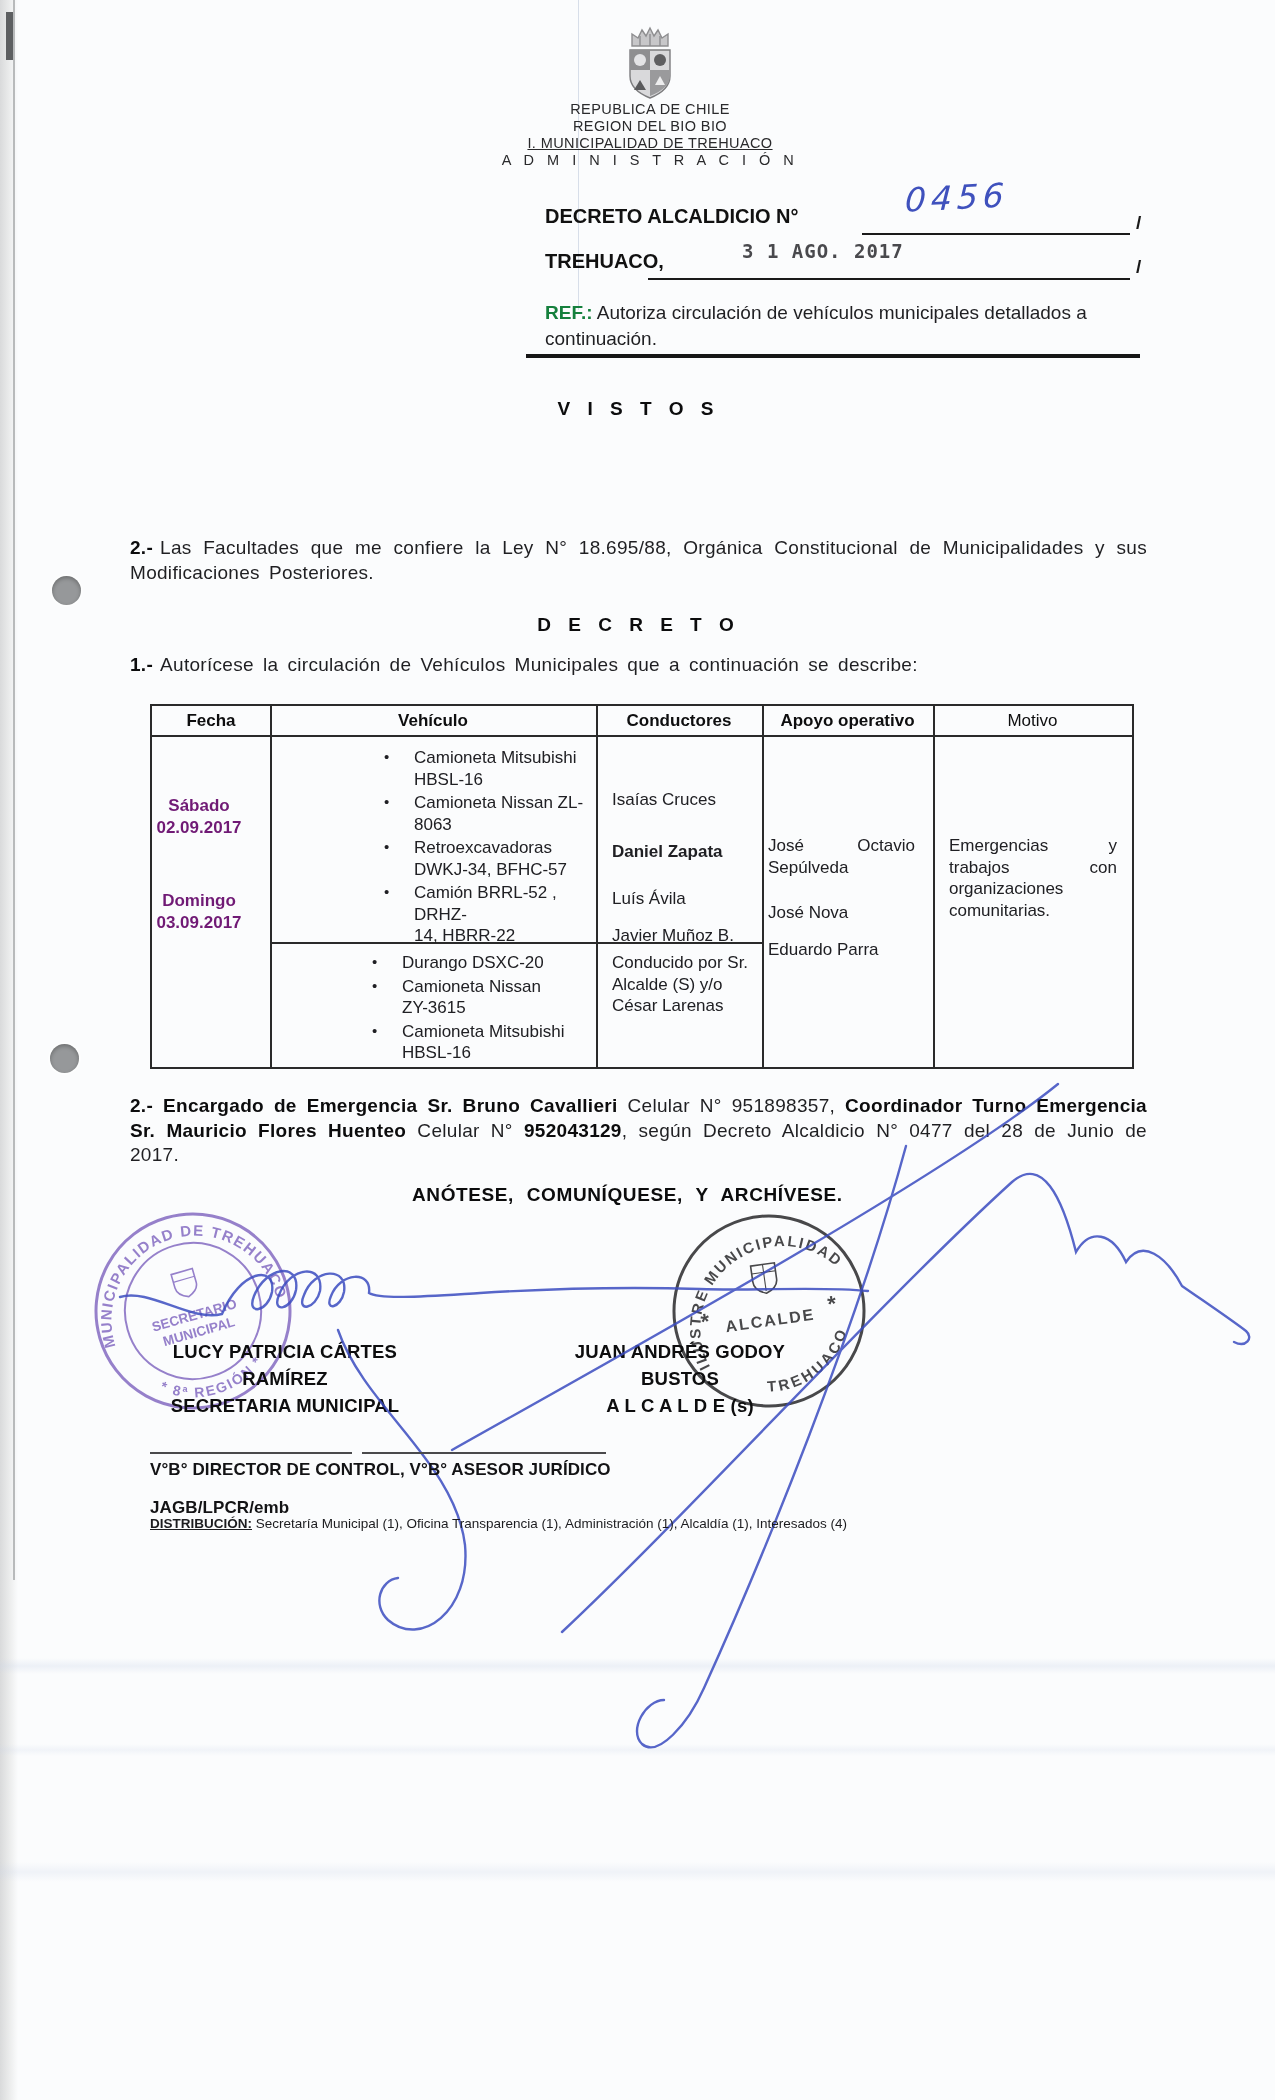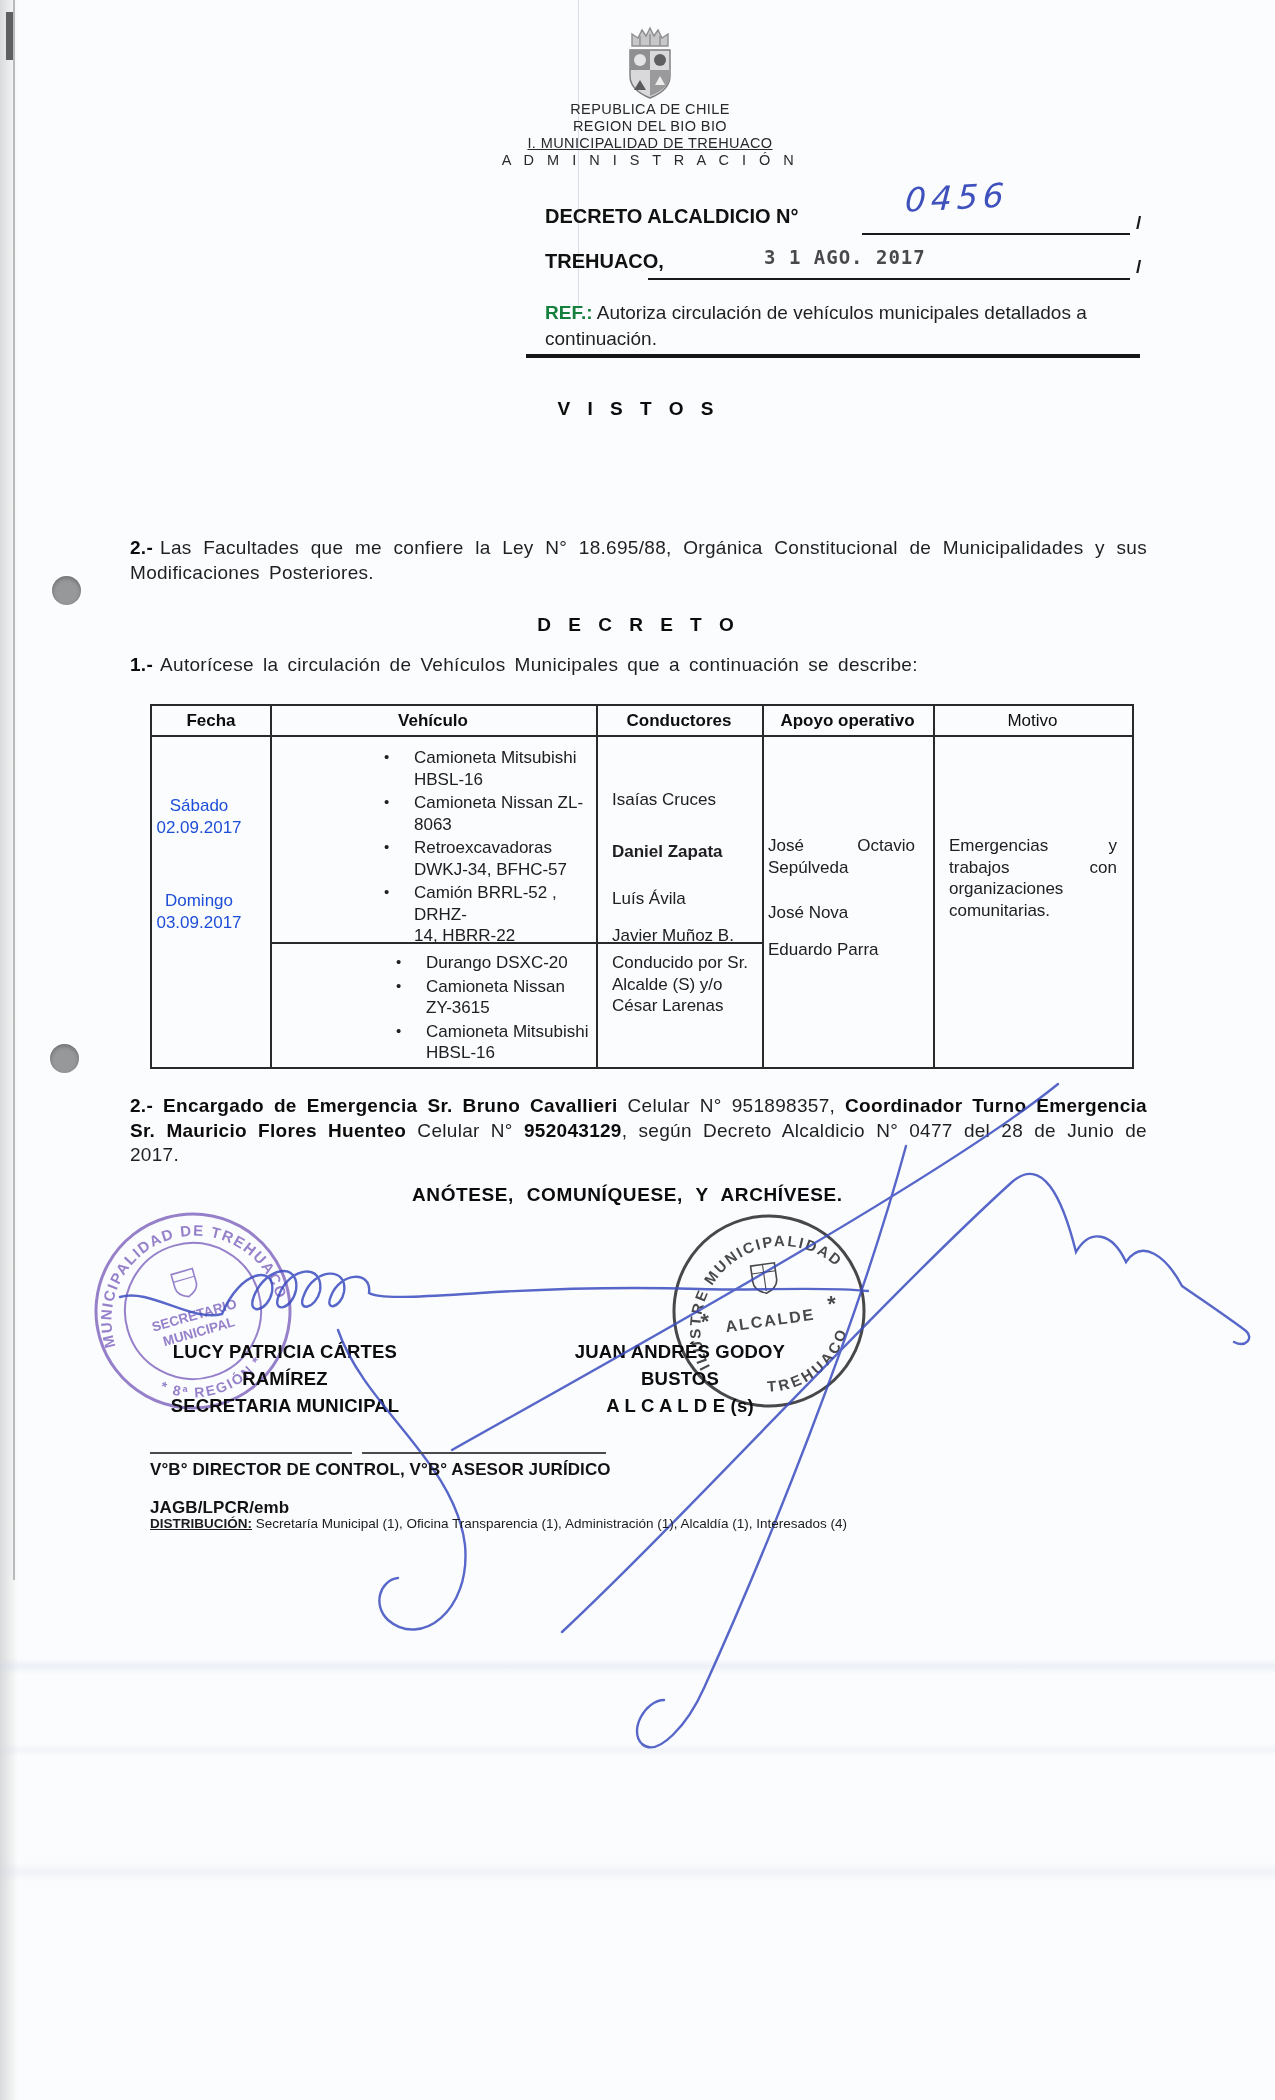--- a/index.html
+++ b/index.html
@@ -91,21 +91,21 @@
     <div class="hdr-admin">A D M I N I S T R A C I Ó N</div>
   </div>
 
   <div class="abs dec-label" style="left:545px;top:205px;">DECRETO ALCALDICIO N°</div>
   <div class="abs fill-line" style="left:862px;top:205px;width:268px;height:28px;"></div>
   <div class="abs hand" style="left:905px;top:178px;">0456</div>
   <div class="abs slash" style="left:1136px;top:212px;">/</div>
 
   <div class="abs dec-label" style="left:545px;top:250px;">TREHUACO,</div>
   <div class="abs fill-line" style="left:648px;top:248px;width:482px;height:30px;"></div>
-  <div class="abs datestamp" style="left:742px;top:246px;margin-left:22px;">3 1 AGO. 2017</div>
+  <div class="abs datestamp" style="left:742px;top:240px;">3 1 AGO. 2017</div>
   <div class="abs slash" style="left:1136px;top:256px;">/</div>
 
   <div class="abs refblk" style="left:545px;top:300px;width:595px;">
     <b>REF.:</b><span> Autoriza circulación de vehículos municipales detallados a continuación.</span>
   </div>
   <div class="abs rule-thick" style="left:526px;top:354px;width:614px;"></div>
 
   <div class="abs center-head" style="left:130px;top:398px;width:1017px;">V I S T O S</div>
   <div class="abs para" style="left:130px;top:536px;width:1017px;">
     <b>2.-</b><span>Las Facultades que me confiere la Ley N° 18.695/88, Orgánica Constitucional de Municipalidades y sus Modificaciones Posteriores.</span>
@@ -123,21 +123,21 @@
     <div class="vline" style="left:781px;top:0;width:2px;height:361px;"></div>
     <div class="hline" style="left:0;top:29px;width:980px;height:2px;"></div>
     <div class="hline" style="left:118px;top:236px;width:494px;height:2px;"></div>
 
     <div class="cell th" style="left:0;top:4px;width:118px;">Fecha</div>
     <div class="cell th" style="left:118px;top:4px;width:326px;">Vehículo</div>
     <div class="cell th" style="left:444px;top:4px;width:166px;">Conductores</div>
     <div class="cell th" style="left:610px;top:4px;width:171px;">Apoyo operativo</div>
     <div class="cell th" style="left:781px;top:4px;width:199px;font-weight:normal;">Motivo</div>
 
-    <div class="cell" style="left:0;top:31px;width:94px;height:330px;text-align:center;font-weight:normal;color:#1d4ed8;">
+    <div class="cell" style="left:0;top:31px;width:94px;height:330px;text-align:center;font-weight:bold;color:#701a75;">
       <div style="margin-top:58px;">Sábado</div>
       <div>02.09.2017</div>
       <div style="margin-top:52px;">Domingo</div>
       <div>03.09.2017</div>
     </div>
 
     <div class="cell" style="left:118px;top:31px;width:326px;height:205px;padding-top:10px;">
       <div class="vitem">Camioneta Mitsubishi
 HBSL-16</div>
       <div class="vitem">Camioneta Nissan ZL-8063</div>
@@ -147,21 +147,21 @@
 14, HBRR-22</div>
     </div>
 
     <div class="cell" style="left:446px;top:31px;width:164px;height:205px;padding:12px 0 0 14px;">
       <div style="margin-top:40px;">Isaías Cruces</div>
       <div style="margin-top:30px;font-weight:bold;">Daniel Zapata</div>
       <div style="margin-top:26px;">Luís Ávila</div>
       <div style="margin-top:15px;">Javier Muñoz B.</div>
     </div>
 
-    <div class="cell" style="left:130px;top:238px;width:326px;height:123px;padding-top:8px;">
+    <div class="cell" style="left:106px;top:238px;width:326px;height:123px;padding-top:8px;">
       <div class="vitem">Durango DSXC-20</div>
       <div class="vitem">Camioneta Nissan
 ZY-3615</div>
       <div class="vitem">Camioneta Mitsubishi
 HBSL-16</div>
     </div>
 
     <div class="cell pre" style="left:446px;top:238px;width:156px;height:123px;padding:8px 0 0 14px;">Conducido por Sr.
 Alcalde (S) y/o
 César Larenas</div>

